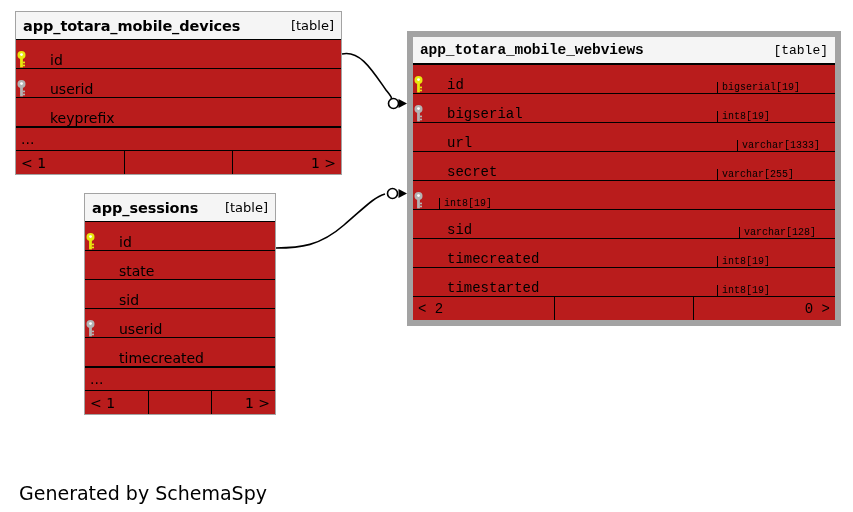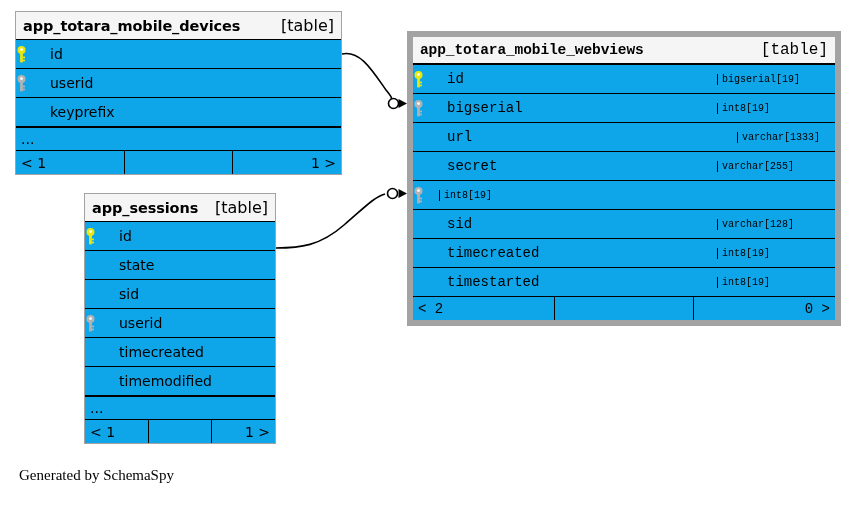--- a/index.html
+++ b/index.html
@@ -18,21 +18,21 @@
 
   #canvas {
     position: absolute;
     inset: 0;
   }
 
   
   .table-box {
     position: absolute;
     box-sizing: border-box;
-    background: #0ea5e9;
+    background: #b91c1c;
     border: 6px solid #a3a3a3;
     z-index: 3;
   }
   .table-box.thin {
     border-width: 1px;
   }
 
   .tbl-header {
     box-sizing: border-box;
     background: #f5f5f5;
@@ -46,32 +46,32 @@
   .tbl-header.thin-head {
     border-bottom-width: 1px;
   }
   .tbl-title {
     font-weight: bold;
     font-size: 14.5px;
     letter-spacing: -0.1px;
     white-space: nowrap;
   }
   .tbl-tag {
-    font-size: 16px;
+    font-size: 13px;
     white-space: nowrap;
     padding-left: 10px;
   }
 
   .rows {
     display: block;
   }
   .row {
     box-sizing: border-box;
     display: flex;
-    align-items: center;
+    align-items: flex-end;
     border-bottom: 1px solid #000000;
     height: 29px;
   }
   .row:last-child {
     border-bottom: none;
   }
   .col-name {
     box-sizing: border-box;
     display: flex;
     align-items: center;
@@ -150,24 +150,23 @@
     width: 853px;
     height: 512px;
     z-index: 5;
     pointer-events: none;
   }
 
   
   .caption {
     position: absolute;
     left: 19px;
-    top: 467px;
-    font-size: 15px;
+    top: 482px;
+    font-size: 19px;
     white-space: nowrap;
-    font-family: Liberation Serif, serif;
   }
 </style>
 </head>
 <body>
 
 <div id="canvas">
 
   <svg id="links" viewBox="0 0 853 512" width="853" height="512">
 
     <g>
@@ -310,21 +309,21 @@
           </svg>
         </span>
         <span class="col-type" style="width:118px">int8[19]</span>
       </div>
 
       <div class="row">
         <span class="key-slot"></span>
         <span class="col-name">
           <span class="cell-label">sid</span>
         </span>
-        <span class="col-type" style="width:118px">varchar[128]</span>
+        <span class="col-type" style="width:96px">varchar[128]</span>
       </div>
 
       <div class="row">
         <span class="key-slot"></span>
         <span class="col-name">
           <span class="cell-label">timecreated</span>
         </span>
         <span class="col-type" style="width:118px">int8[19]</span>
       </div>
 
@@ -398,26 +397,20 @@
         </span>
       </div>
 
       <div class="row">
         <span class="key-slot"></span>
         <span class="col-name">
           <span class="cell-label">timecreated</span>
         </span>
       </div>
 
-      <div class="row">
-        <span class="key-slot"></span>
-        <span class="col-name">
-          <span class="cell-label">timemodified</span>
-        </span>
-      </div>
 
       <div class="row-ellipsis thin-top">
         <span>...</span>
       </div>
 
       <div class="row-footer">
         <span class="foot-cell left">&lt; 1</span>
         <span class="foot-cell mid"></span>
         <span class="foot-cell right">1 &gt;</span>
       </div>

